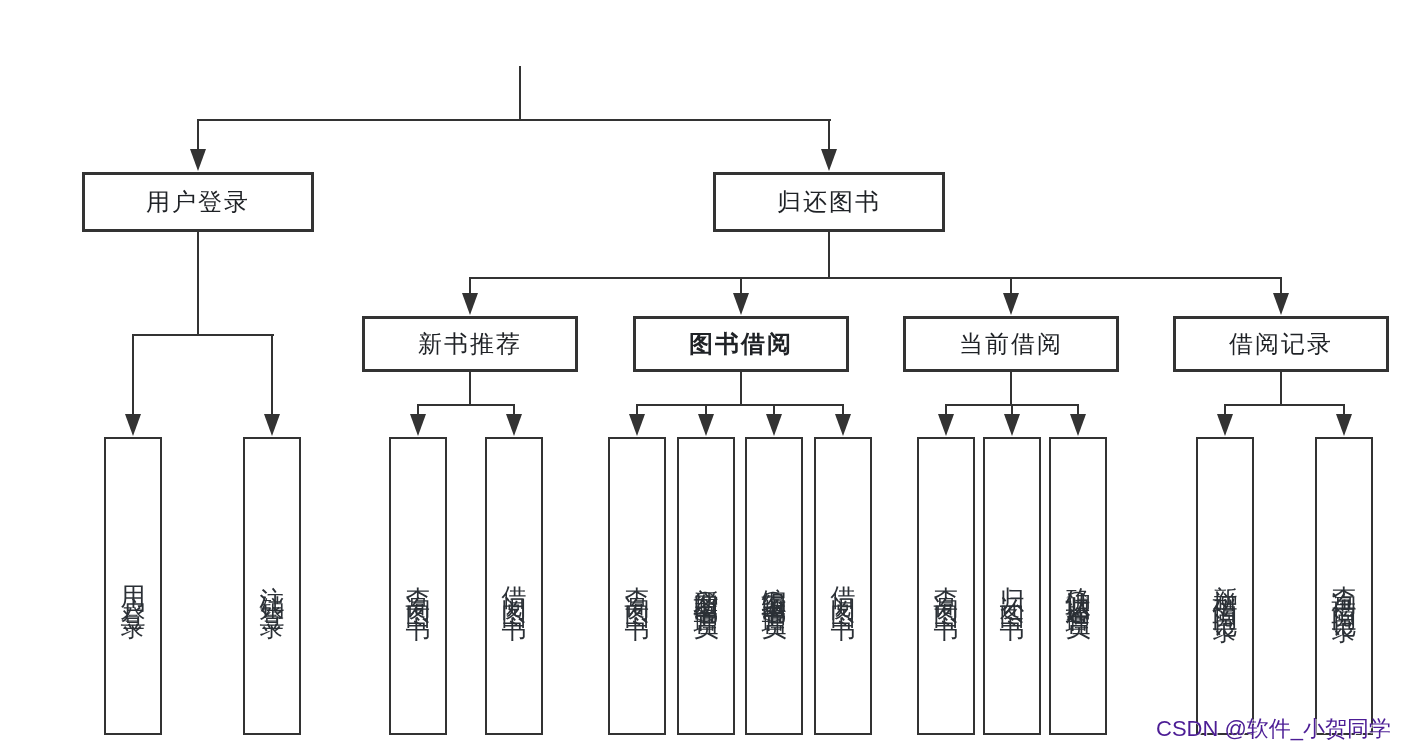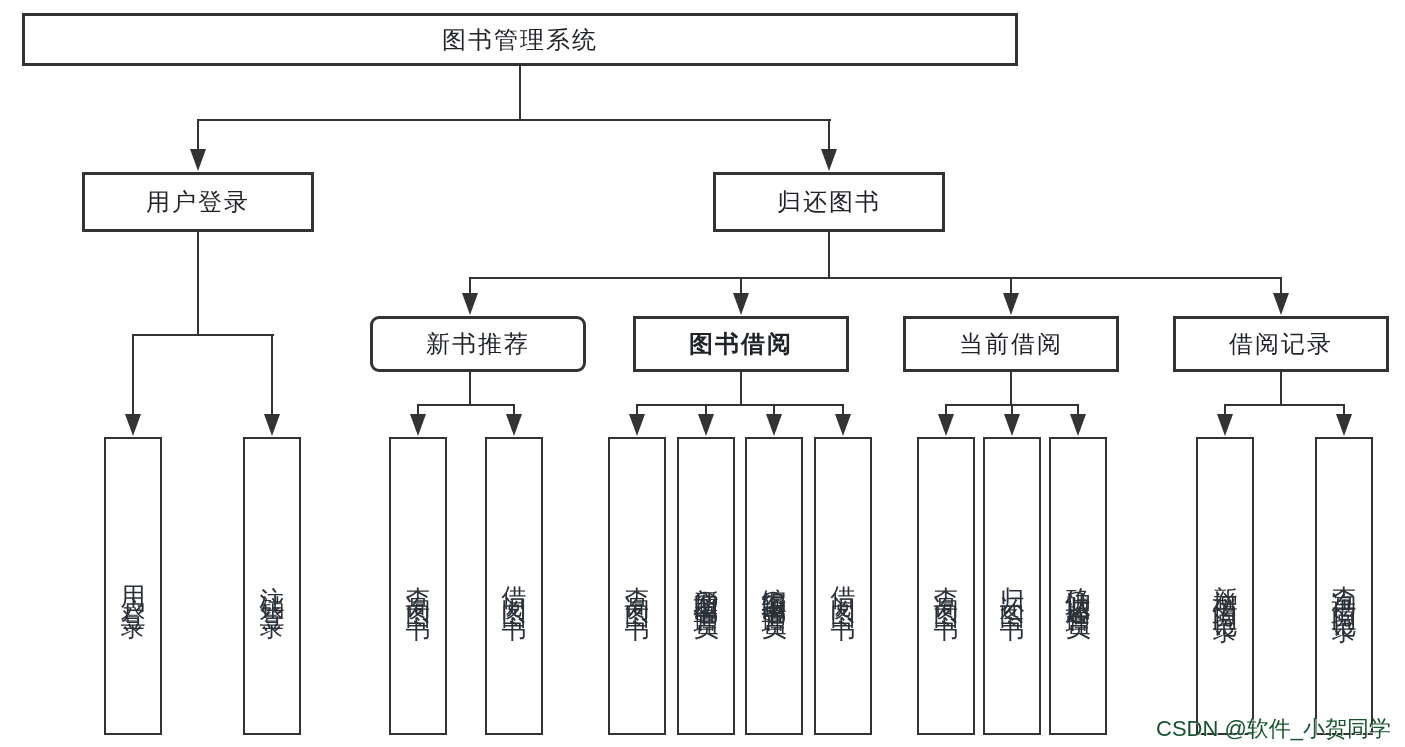--- a/index.html
+++ b/index.html
@@ -44,43 +44,40 @@
   .arr{
     position:absolute;width:0;height:0;
     border-left:8px solid transparent;
     border-right:8px solid transparent;
     border-top:22px solid #333333;
   }
   .watermark{
     position:absolute;
     left:1156px;top:714px;
     font-size:22px;
-    color:#14532d;
+    color:#4c1d95;
     text-shadow:1px 1px 0 rgba(255,255,255,0.85);
     white-space:nowrap;
     z-index:5;
   }
 </style>
 </head>
 <body>
 
 <div class="canvas">
 
-  <div class="box l1">
-    <span class="hlabel">图书管理系统</span>
-  </div>
 
   <div class="box l2" style="left:82px;">
     <span class="hlabel">用户登录</span>
   </div>
   <div class="box l2" style="left:713px;">
     <span class="hlabel">归还图书</span>
   </div>
 
-  <div class="box l3" style="left:370px;border-radius:9px;">
+  <div class="box l3" style="left:362px;">
     <span class="hlabel">新书推荐</span>
   </div>
   <div class="box l3" style="left:633px;font-weight:bold;">
     <span class="hlabel">图书借阅</span>
   </div>
   <div class="box l3" style="left:903px;">
     <span class="hlabel">当前借阅</span>
   </div>
   <div class="box l3" style="left:1173px;">
     <span class="hlabel">借阅记录</span>

